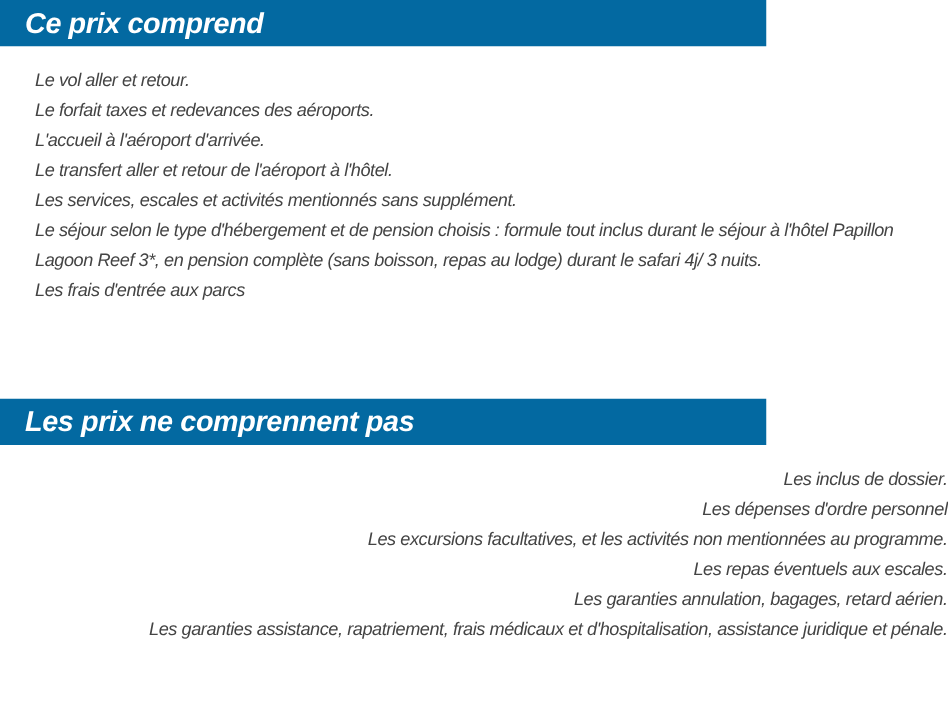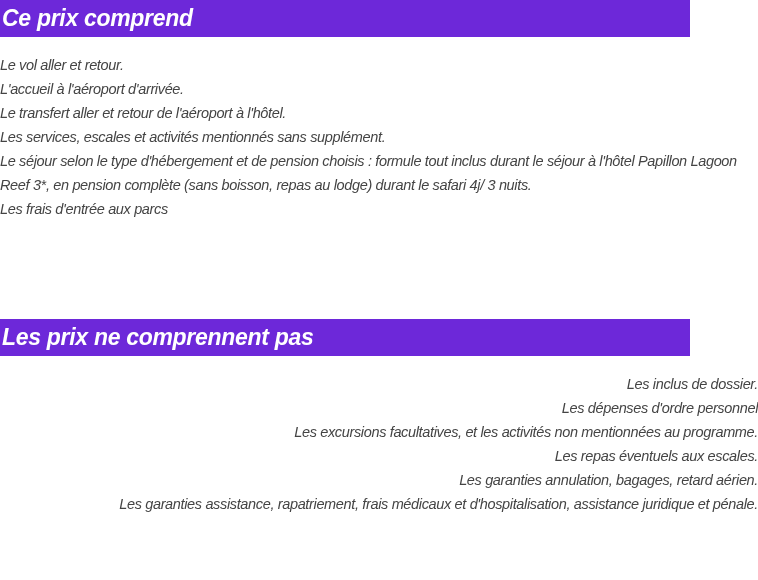--- a/index.html
+++ b/index.html
@@ -1,49 +1,50 @@
 <!DOCTYPE html>
 <html><head>
   <meta charset="utf-8">
   <style>
     html, body { margin: 0; padding: 0; background: #ffffff; }
     body { width: 758px; height: 580px; overflow: hidden; position: relative;
       font-family: "Liberation Sans", "DejaVu Sans", sans-serif; }
     .section-header {
-      background: #6d28d9;
+      background: #0369a1;
       height: 37px;
-      width: 690px;
+      width: 613px;
       box-sizing: border-box;
-      padding-left: 2px;
+      padding-left: 20px;
       display: flex; align-items: center;
     }
     .section-header h2 {
       margin: 0; color: #ffffff; font-style: italic; font-weight: bold;
       font-size: 23px; letter-spacing: -0.3px;
       font-family: "Liberation Sans", "DejaVu Sans", sans-serif;
     }
     ul.items { list-style: none; margin: 0; padding: 0; }
     ul.items li {
       color: #444444; font-style: italic; font-size: 14.5px; line-height: 24px;
-      letter-spacing: -0.35px; white-space: normal;
+      letter-spacing: -0.35px; white-space: normal; padding-left: 28px;
     }
     #sec-included { position: absolute; left: 0; top: 0; width: 758px; }
     #sec-included ul.items { margin-top: 16px; }
     #sec-excluded { position: absolute; left: 0; top: 319px; width: 758px; text-align: right; }
     #sec-excluded ul.items { margin-top: 16px; }
   </style>
 </head>
 <body>
 
 <section id="sec-included">
   <div class="section-header">
     <h2>Ce prix comprend</h2>
   </div>
   <ul class="items">
     <li>Le vol aller et retour.</li>
+    <li>Le forfait taxes et redevances des aéroports.</li>
     <li>L'accueil à l'aéroport d'arrivée.</li>
     <li>Le transfert aller et retour de l'aéroport à l'hôtel.</li>
     <li>Les services, escales et activités mentionnés sans supplément.</li>
     <li>Le séjour selon le type d'hébergement et de pension choisis : formule tout inclus durant le séjour à l'hôtel Papillon Lagoon Reef 3*, en pension complète (sans boisson, repas au lodge) durant le safari 4j/ 3 nuits.</li>
     <li>Les frais d'entrée aux parcs</li>
   </ul>
 </section>
 
 <section id="sec-excluded">
   <div class="section-header">

